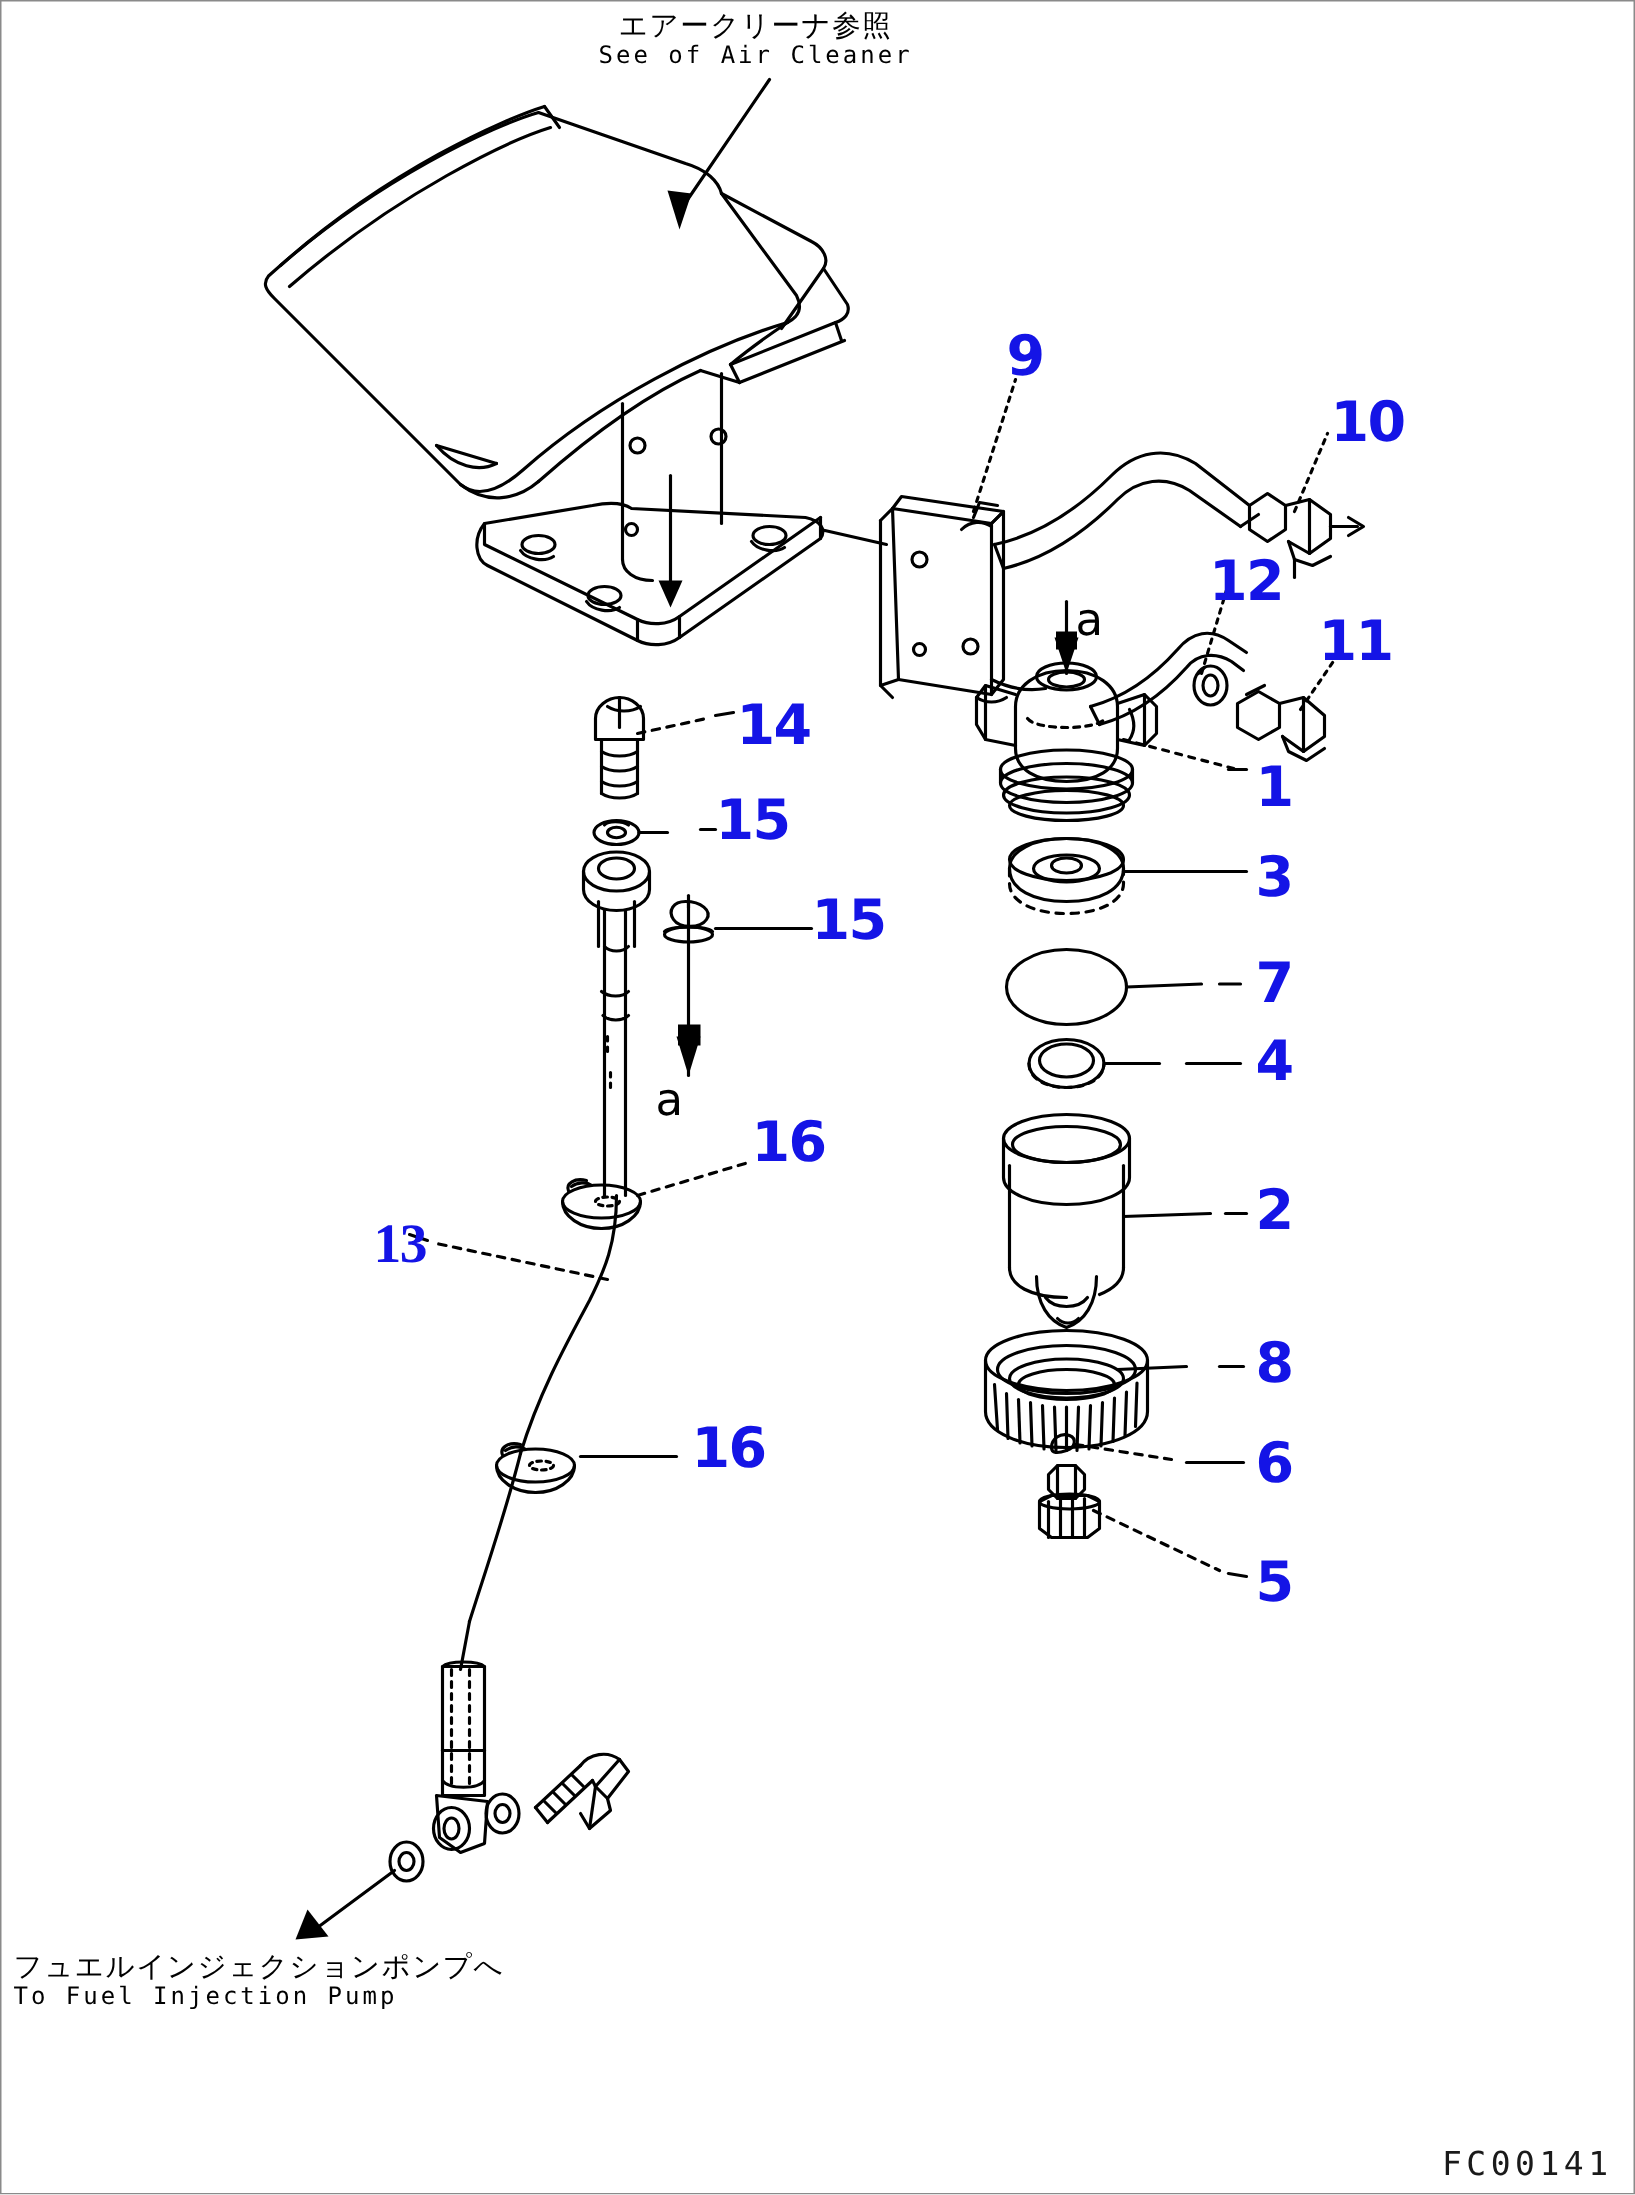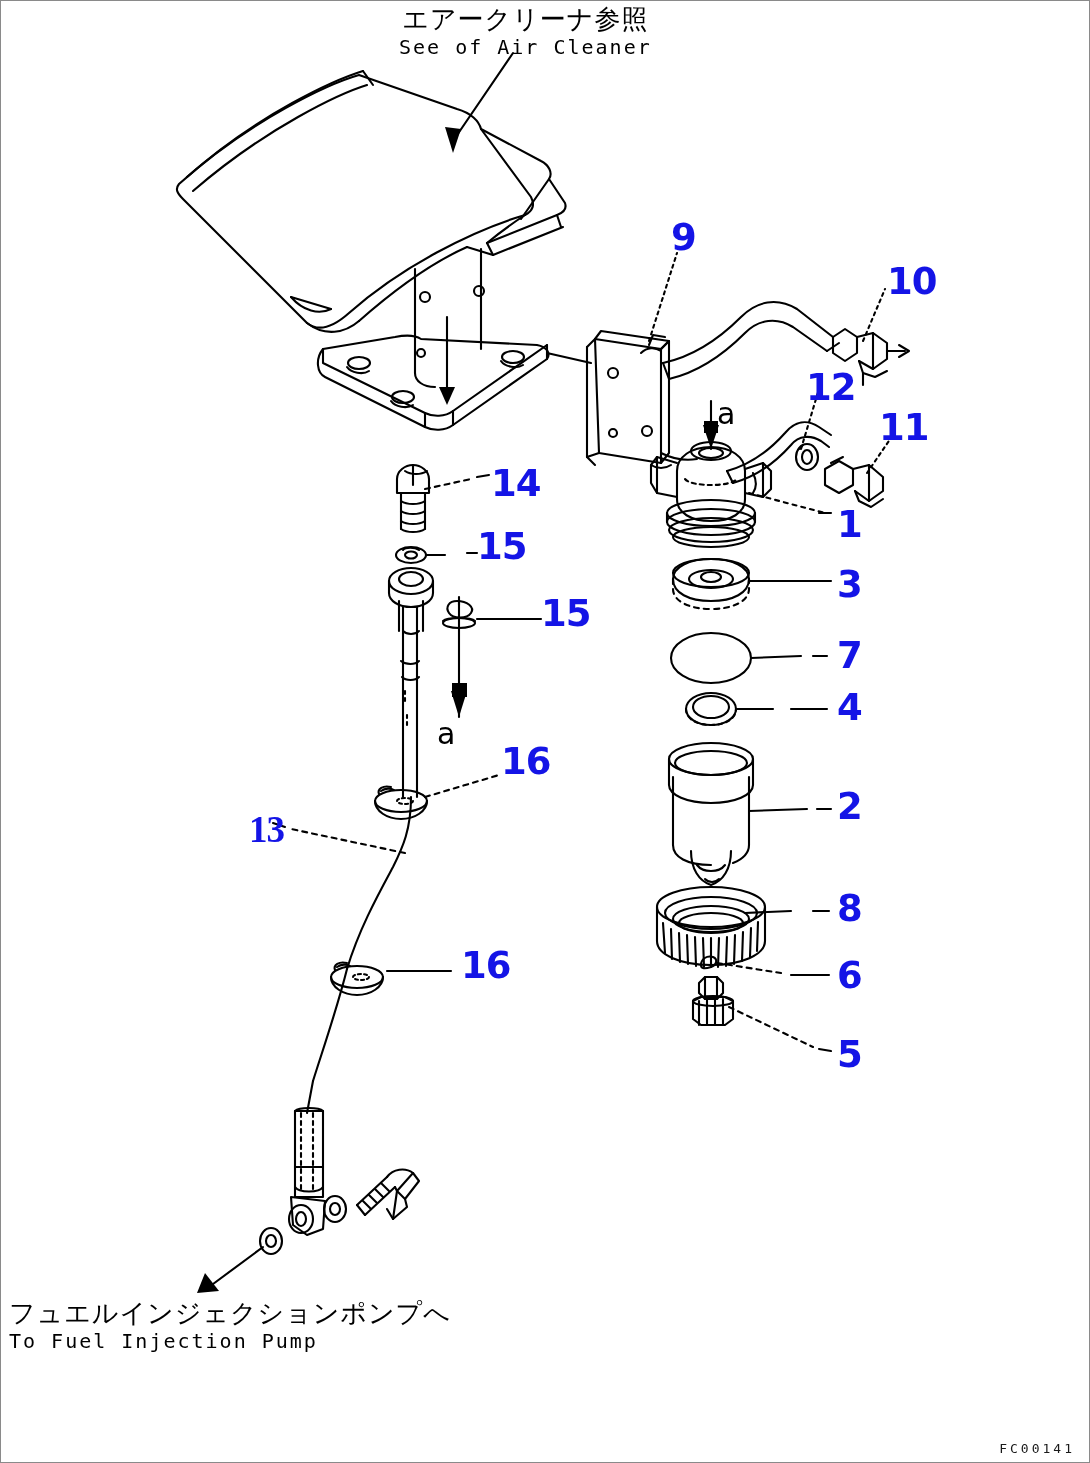--- a/index.html
+++ b/index.html
@@ -49,37 +49,37 @@
   }
   .note {
     position: absolute;
     color: #000000;
     font-family: "DejaVu Sans Mono", monospace;
     white-space: nowrap;
     line-height: 1.12;
   }
   .note .jp {
     display: block;
-    font-family: Liberation Mono, monospace;
-    font-size: 26px;
+    font-family: Liberation Sans, sans-serif;
+    font-size: 19px;
     letter-spacing: 1px;
   }
   .note .en {
     display: block;
-    font-size: 20px;
+    font-size: 16px;
     letter-spacing: 2px;
   }
   .note.top { text-align: center; }
   .corner-code {
     position: absolute;
     right: 14px;
     bottom: 6px;
     color: #1a1a1a;
     font-family: "DejaVu Sans Mono", monospace;
-    font-size: 13px;
+    font-size: 22px;
     letter-spacing: 3px;
     white-space: nowrap;
   }
 </style>
 </head>
 <body>
 
 <div id="page">
 
   <svg id="art" viewBox="0 0 1090 1463" xmlns="http://www.w3.org/2000/svg">

